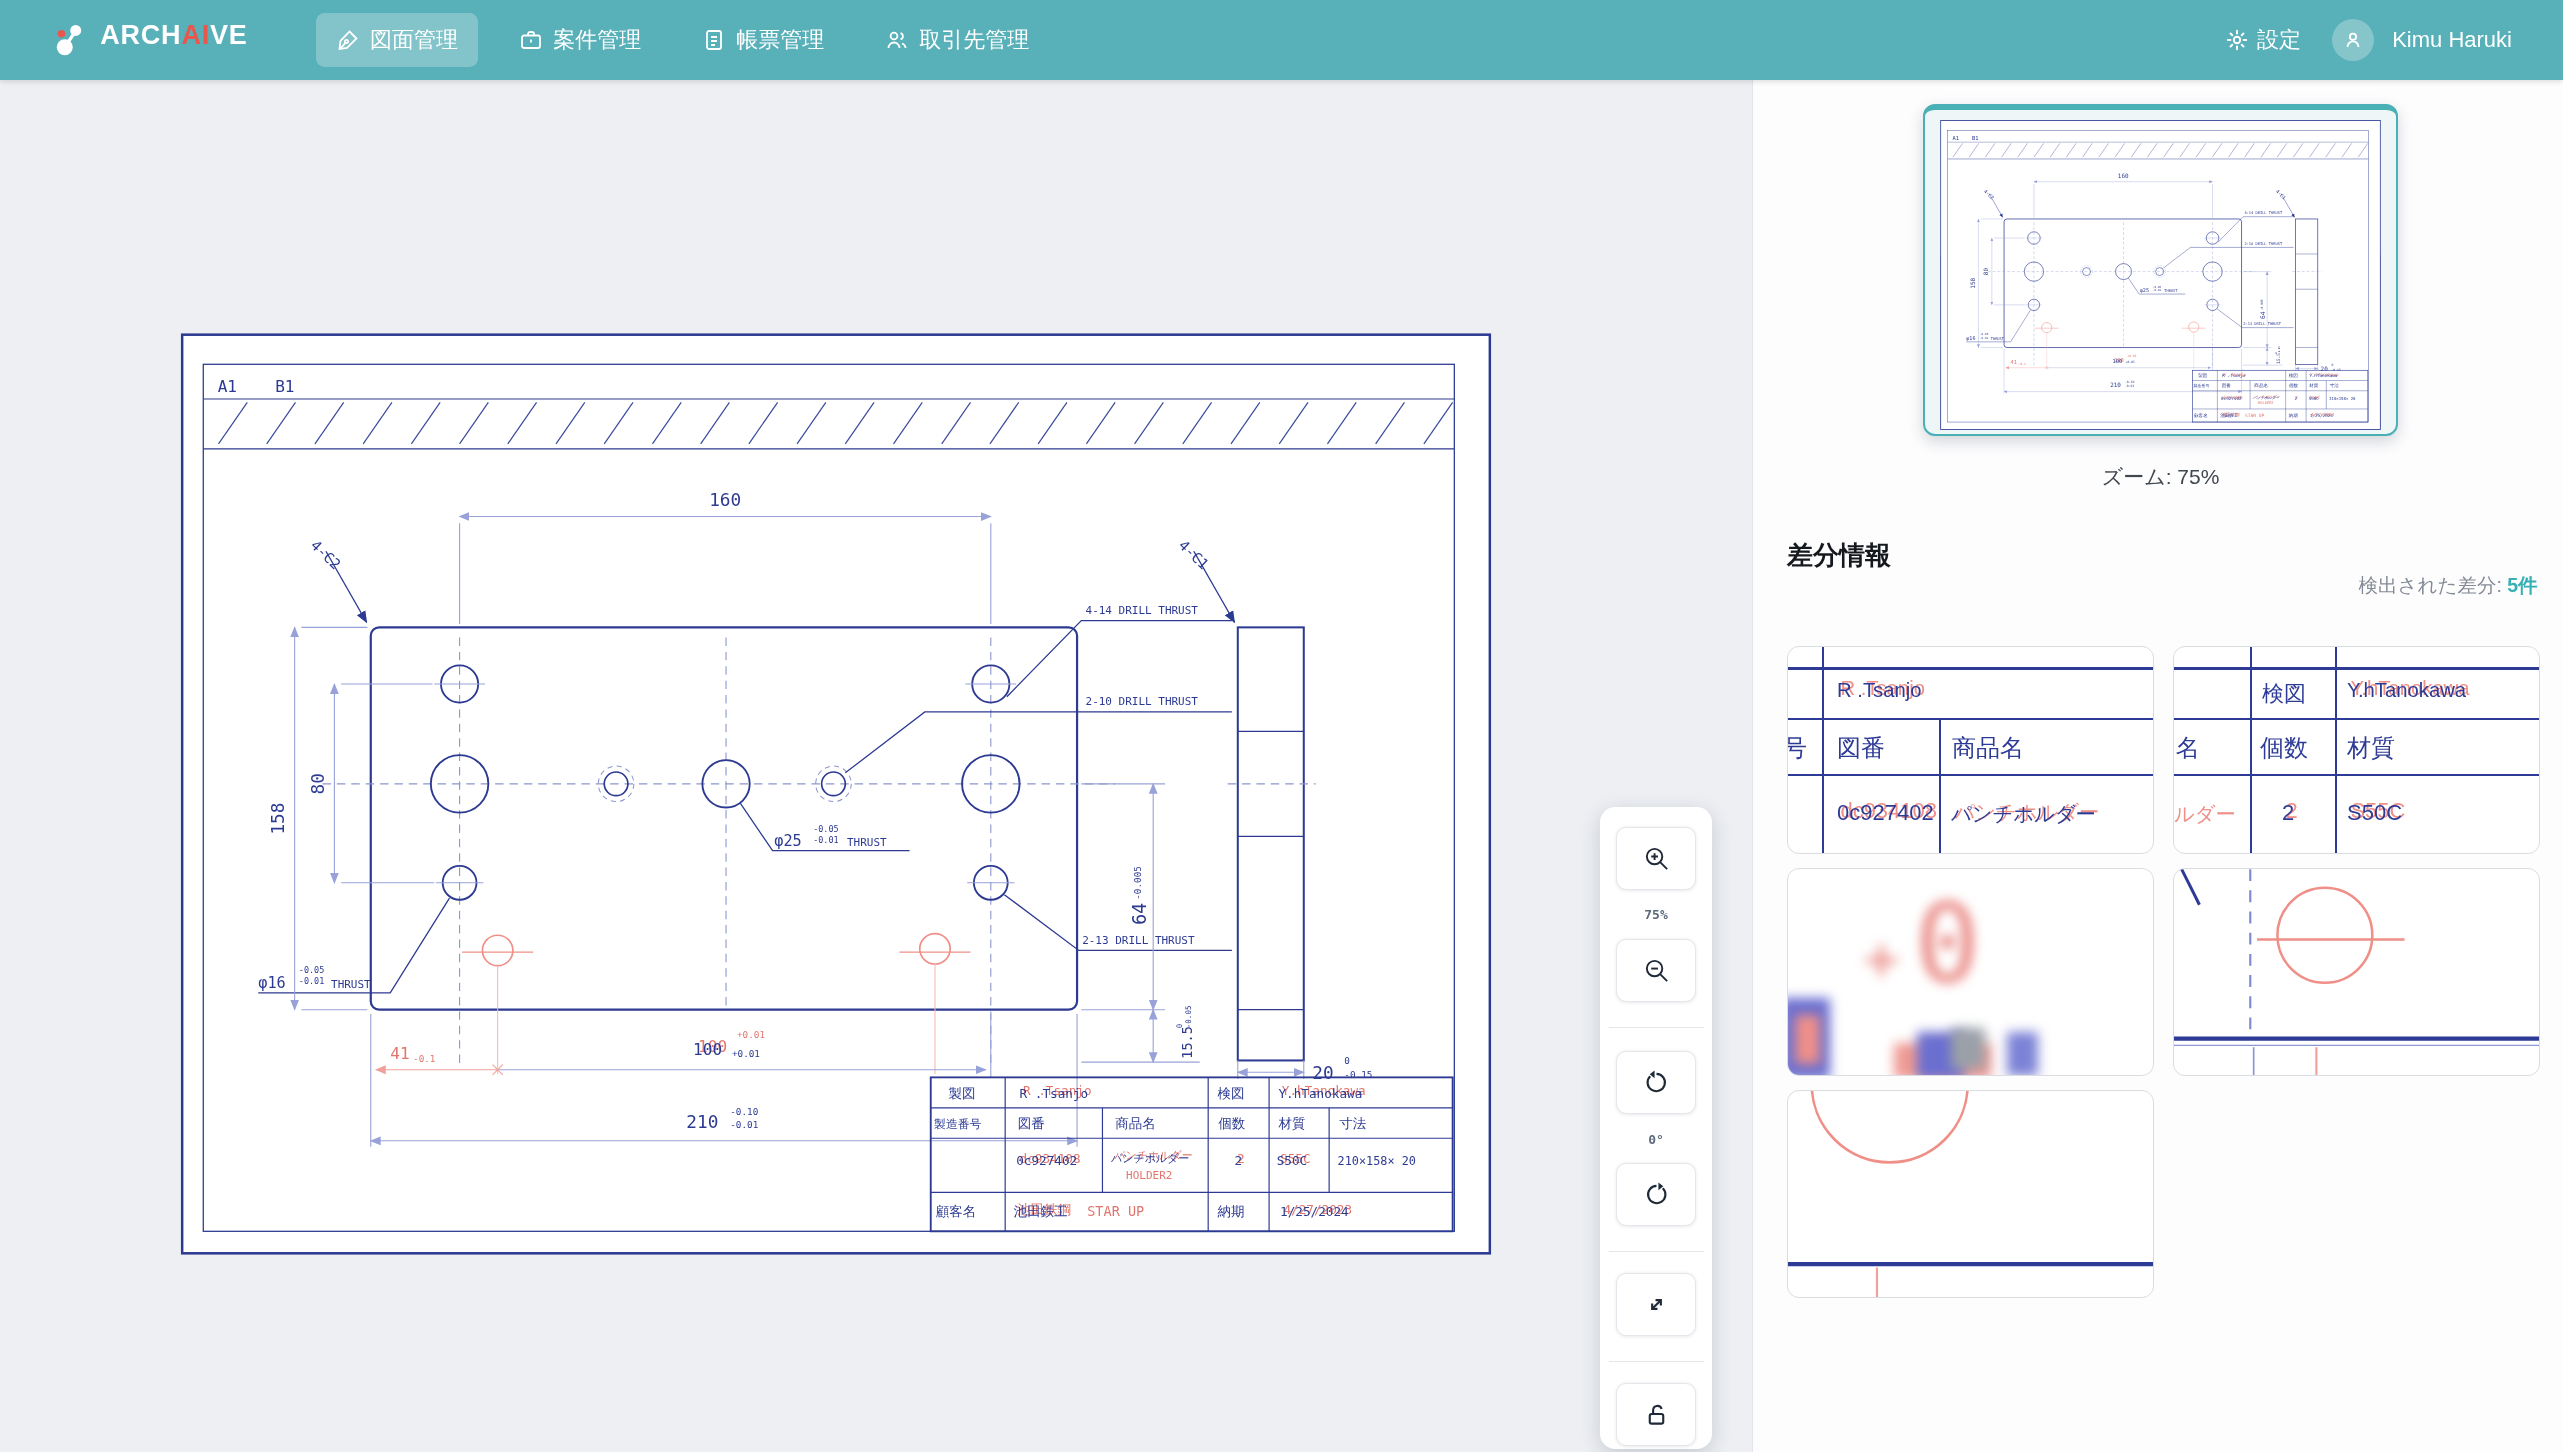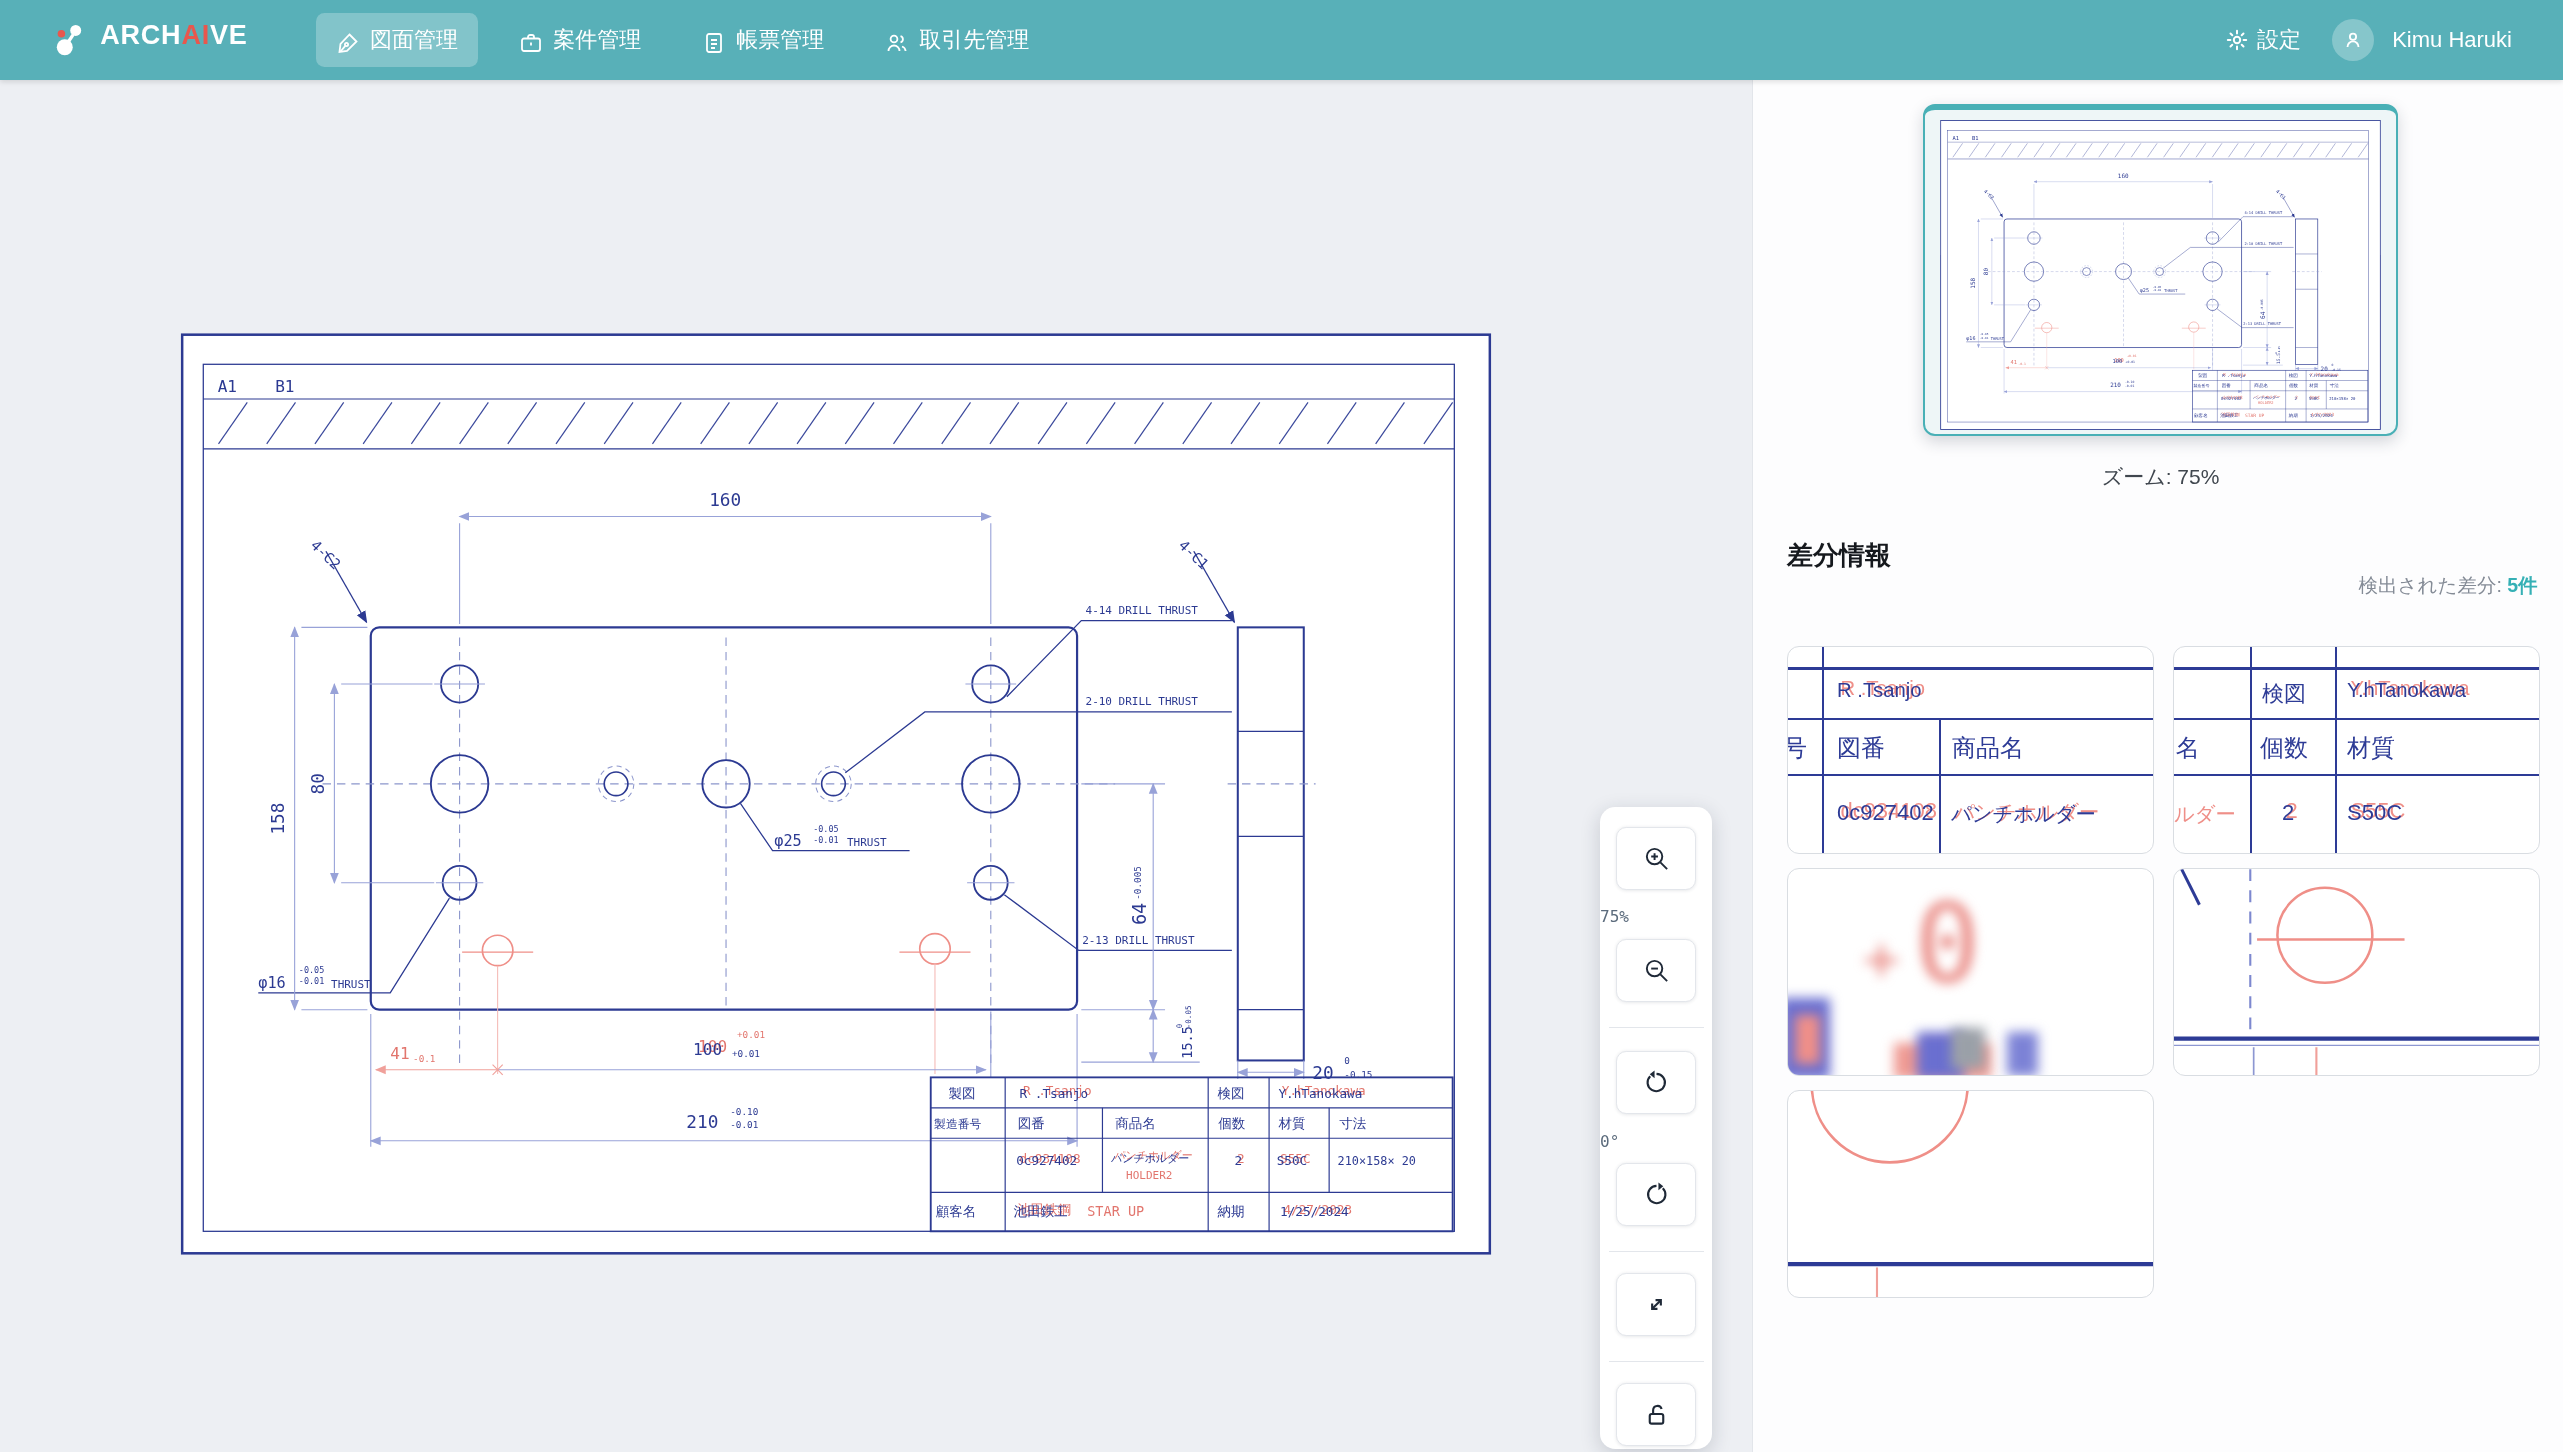--- a/index.html
+++ b/index.html
@@ -17,21 +17,21 @@
     background:#58b0b8;
     display:flex; align-items:center;
     box-shadow:0 1.7px 5.1px rgba(0,0,0,.12);
     z-index:30;
   }
   .logo { display:flex; align-items:flex-start; margin-left:53px; }
   .logo-word { font-size:27px; font-weight:bold; color:#fff; letter-spacing:0.8px; margin-left:10.2px; }
   .logo-word .red { color:#e8574d; }
   .nav { display:flex; align-items:center; margin-left:68px; gap:20.3px; }
   .nav-item {
-    display:flex; align-items:flex-end; gap:10.2px;
+    display:flex; align-items:center; gap:10.2px;
     color:#fff; font-size:22px; padding:12px 20.3px; border-radius:8.5px;
     cursor:pointer; white-space:nowrap;font-family:Liberation Mono, monospace;
   }
   .nav-item.active { background:rgba(255,255,255,.25); }
   .hdr-right { margin-left:auto; display:flex; align-items:center; margin-right:51px; gap:30.5px; }
   .hdr-settings { display:flex; align-items:center; gap:8.5px; color:#fff; font-size:22px; cursor:pointer;text-align:right; }
   .hdr-user { display:flex; align-items:center; gap:18.6px; color:#fff; font-size:22px; cursor:pointer; }
   .avatar {
     width:42px; height:42px; border-radius:50%;
     background:rgba(255,255,255,.28);
@@ -86,21 +86,21 @@
     background:#fff; border-radius:15.3px;
     box-shadow:0 5.1px 20.3px rgba(30,40,60,.18);
     z-index:20;
   }
   .fbtn {
     position:absolute; left:16px; width:80px; height:63px;
     background:#fff; border:0.8px solid #e3e6eb; border-radius:10.2px;
     box-shadow:0 0.8px 3.4px rgba(30,40,60,.10);
     display:flex; align-items:center; justify-content:center; cursor:pointer;
   }
-  .flabel { position:absolute; left:0; width:112px; font-size:16px; color:#5b6b7c; font-family:"DejaVu Sans Mono",monospace; }
+  .flabel { position:absolute; left:0; width:112px; text-align:center; font-size:13px; color:#5b6b7c; font-family:"DejaVu Sans Mono",monospace;font-weight:bold; }
   .fdiv { position:absolute; left:8.5px; width:95px; height:0.8px; background:#e3e6eb; }
   
   .sidebar {
     position:absolute; left:1752px; top:80px; width:811px; height:1373px;
     background:#fdfdfe; border-left:0.8px solid #e2e5ea;
   }
   .thumb-card {
     position:absolute; left:170px; top:24px; width:475px; height:332px;
     background:#eef6f7; border:2.5px solid #49b0b6; border-top-width:6px; border-radius:12px;
     box-shadow:0 5.1px 15.3px rgba(30,40,60,.18);

